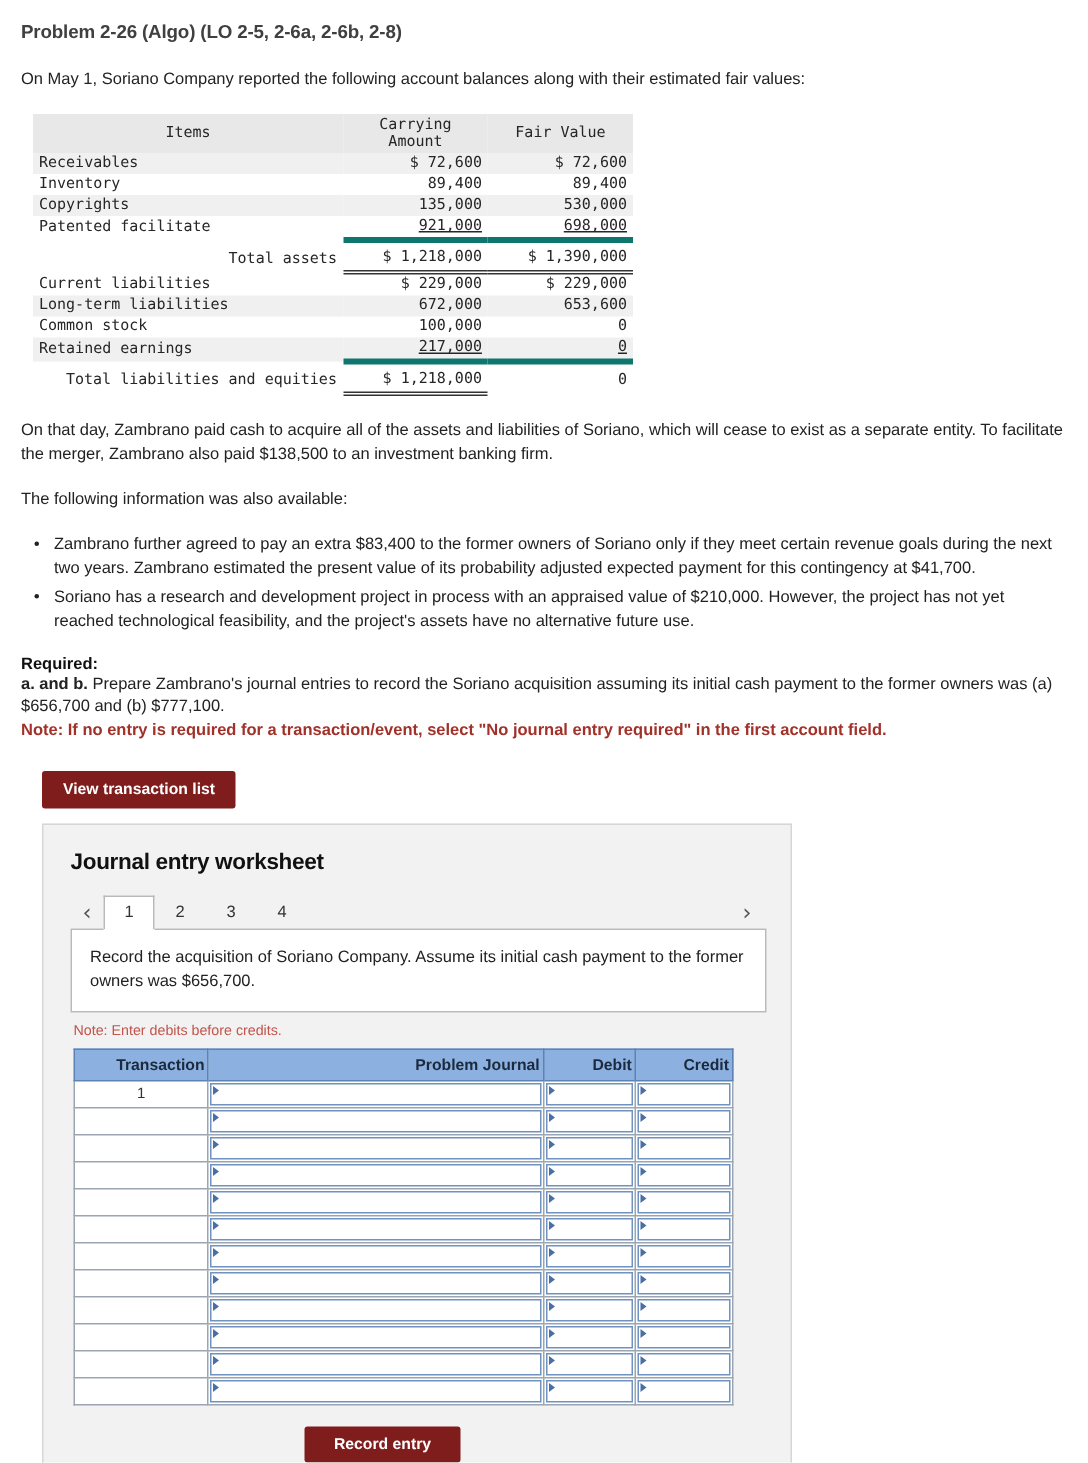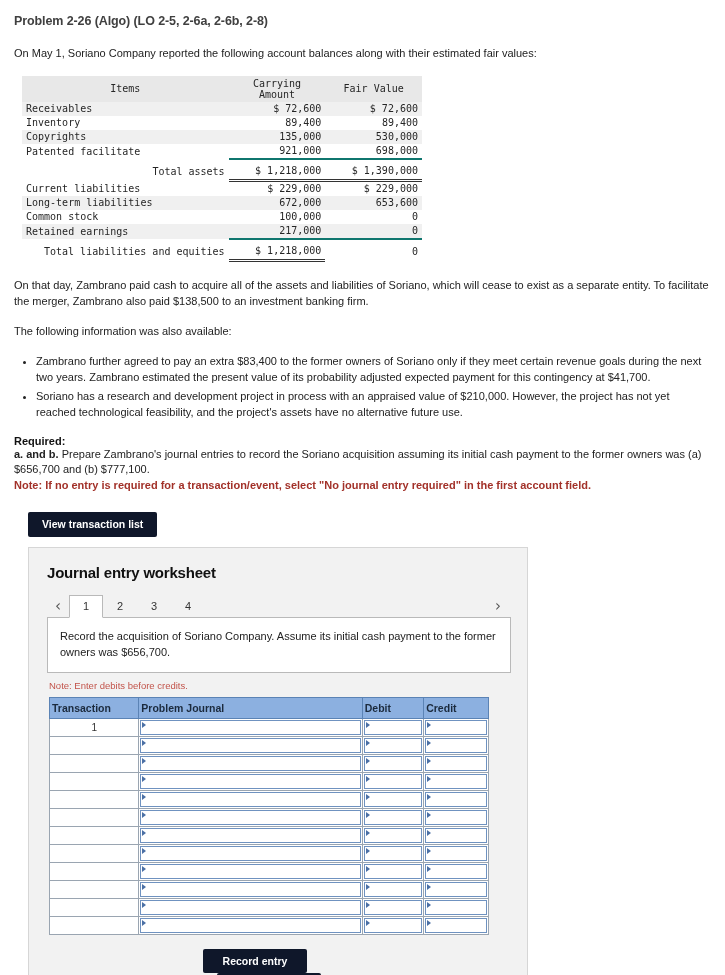--- a/index.html
+++ b/index.html
@@ -43,21 +43,21 @@
     font-weight: normal;
     background: #e8e8e8;
     padding: 2px 4px;
     text-align: center;
   }
   table.fin td { padding: 1.5px 4px; white-space: nowrap; }
   table.fin tr.stripe td { background: #f0f0f0; }
   td.item { text-align: left; width: 200px; }
   td.item.indent { padding-left: 22px; }
   td.num { text-align: right; width: 100px; }
-  .u-single { border-bottom: 2px solid #0f766e; }
+  .u-single { border-bottom: 4px solid #0f766e; text-decoration: underline; }
   .u-double {
     border-bottom: 3px double #333;
   }
   tr.total td { padding-top: 3px; padding-bottom: 3px; text-align: right; }
   tr.spacer td { height: 3px; padding: 0; }
 
   ul.bullets { margin: 0 0 14px 0; padding-left: 22px; }
   ul.bullets li {
     font-size: 11px;
     line-height: 1.45;
@@ -72,21 +72,21 @@
   .note-red {
     font-size: 11px;
     font-weight: bold;
     color: #a23129;
     line-height: 1.45;
   }
 
   
   .btn {
     display: inline-block;
-    background: #0f172a;
+    background: #7f1d1d;
     color: #ffffff;
     font-size: 10.5px;
     font-weight: bold;
     border: none;
     border-radius: 2px;
     padding: 7px 14px;
     text-align: center;
     cursor: pointer;
     font-family: "Liberation Sans", sans-serif;
     line-height: 1;
@@ -175,21 +175,21 @@
     margin-left: 4px;
     table-layout: fixed;
   }
   table.journal th {
     background: #8cb0e0;
     border: 1px solid #5b83b5;
     font-size: 10.5px;
     font-weight: bold;
     color: #1b2a3d;
     padding: 4px 2px;
-    text-align: left;
+    text-align: right;
   }
   th.c-trans { width: 80px; }
   th.c-gj { width: 200px; }
   th.c-debit { width: 55px; }
   th.c-credit { width: 58px; }
 
   table.journal td {
     border: 1px solid #9aa5b1;
     padding: 0;
     height: 15px;

